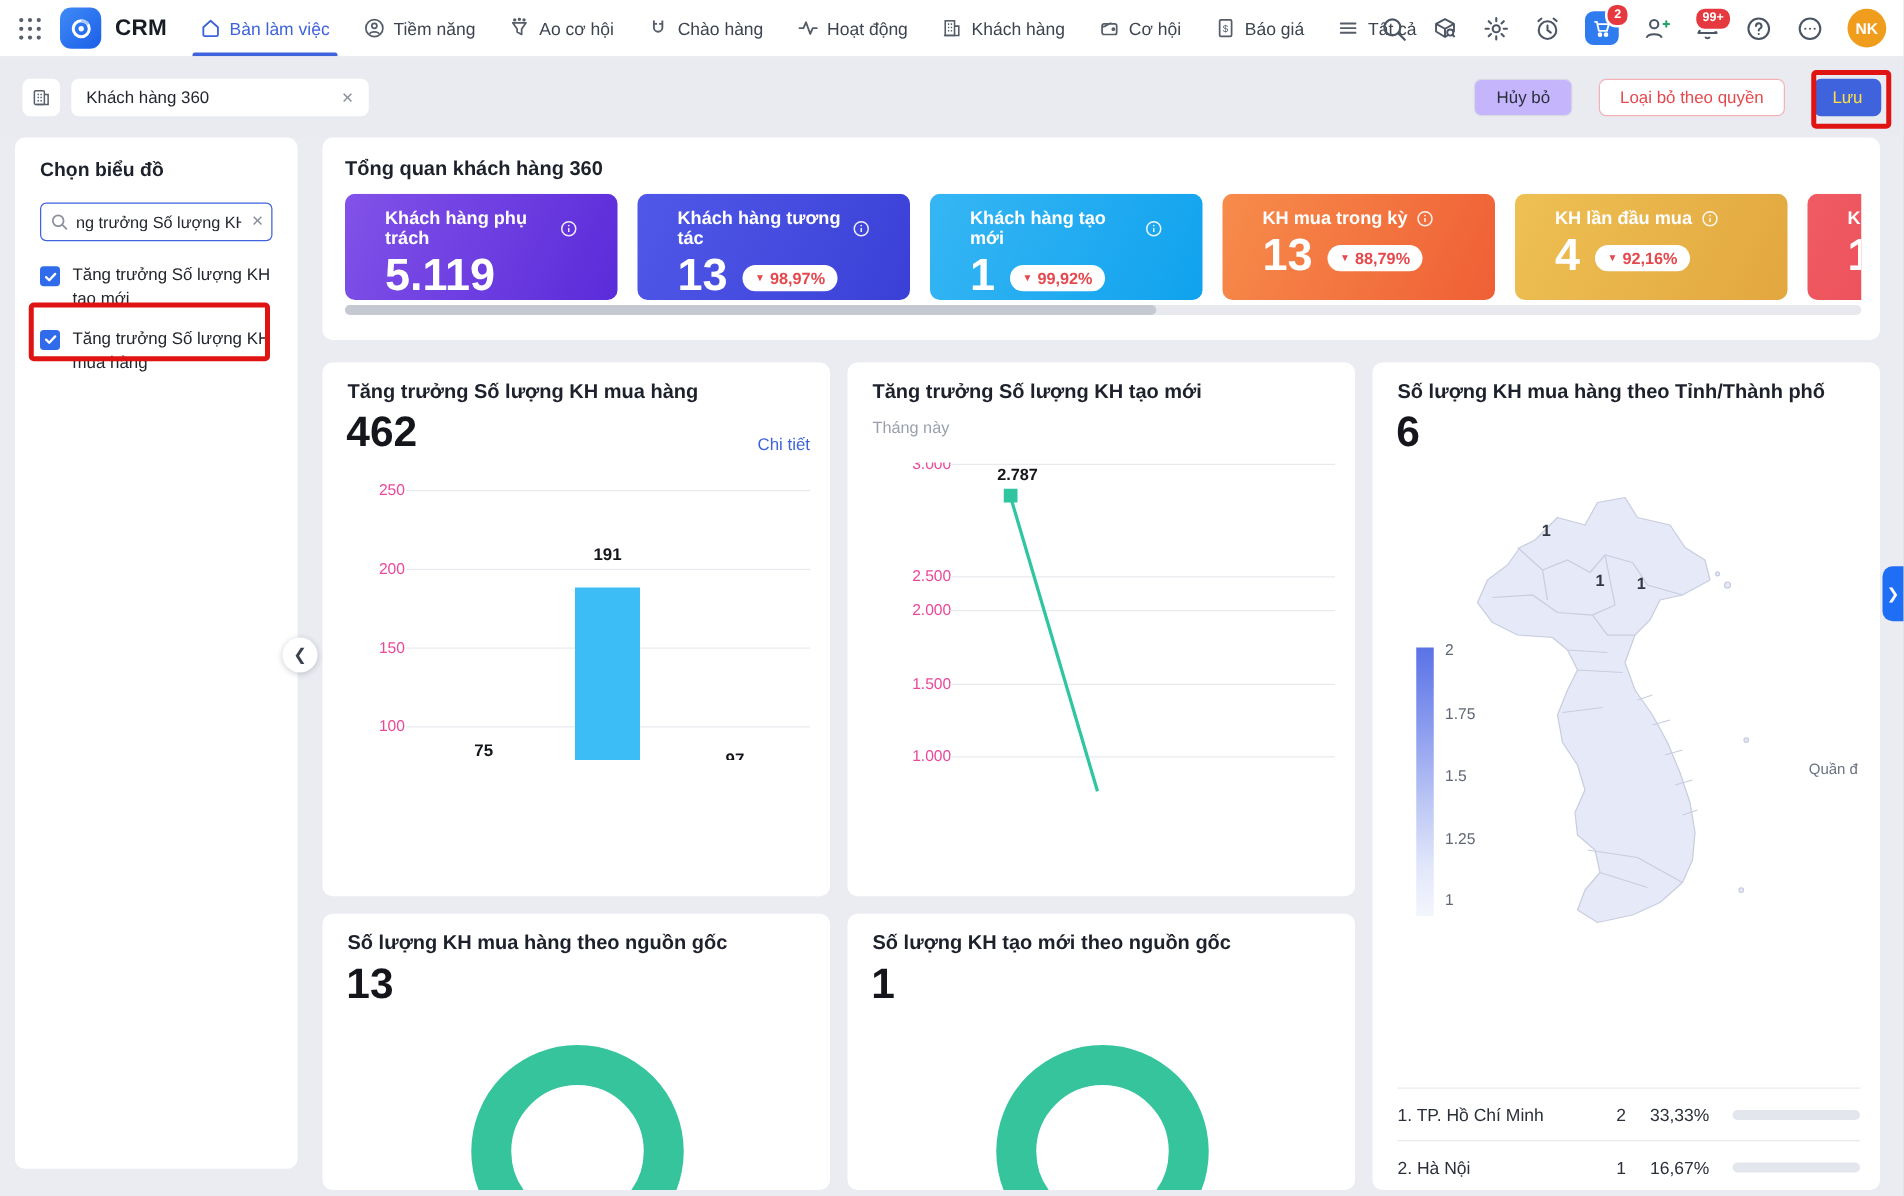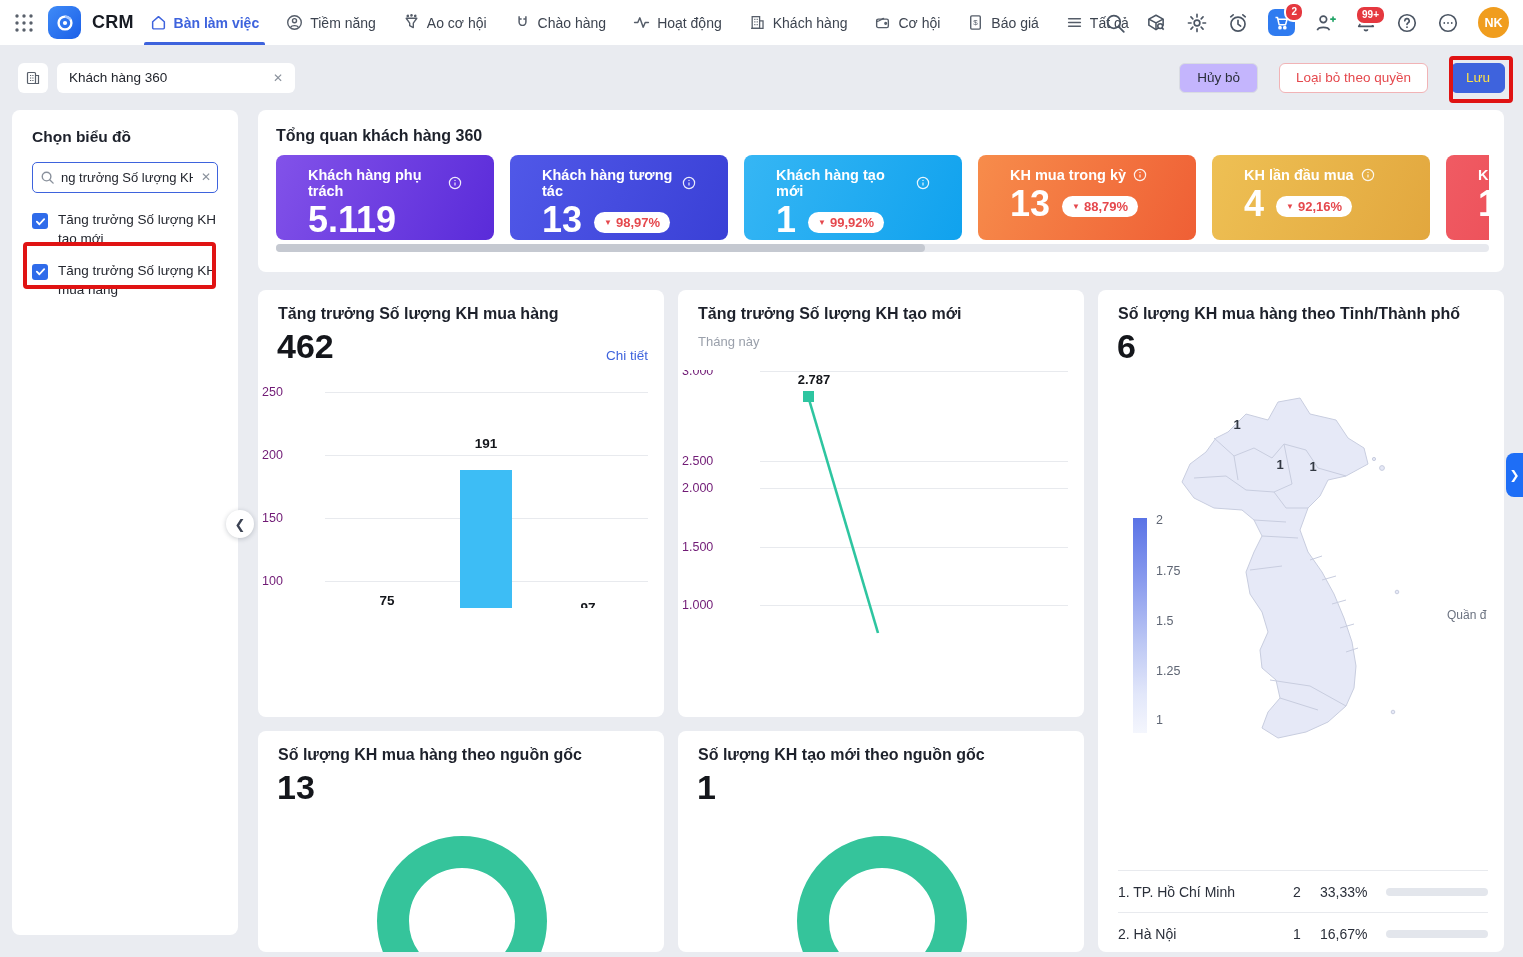--- a/index.html
+++ b/index.html
@@ -4,25 +4,25 @@
 <style>
   * { margin:0; padding:0; box-sizing:border-box; }
   html,body { background:#d8dade; }
   body { font-family:"Liberation Sans","DejaVu Sans",sans-serif; }
   #app { position:relative; width:1523px; height:957px; background:#eaecf1; overflow:hidden; }
 
   
   .navbar { position:absolute; top:0; left:0; width:1523px; height:45px; background:#fff; display:flex; align-items:center; padding:0 14px; }
   .grid-dots { width:20px; height:20px; margin-right:14px; color:#59606b; flex:none; }
   .logo { width:33px; height:33px; border-radius:9px; background:linear-gradient(135deg,#3f8bf7,#1b5fe8); display:flex; align-items:center; justify-content:center; flex:none; }
-  .brand { font-size:18px; font-weight:700; color:#171b23; margin:0 16px 0 11px; letter-spacing:.2px; }
+  .brand { font-size:18px; font-weight:700; color:#171b23; margin:0 26px 0 11px; letter-spacing:.2px; }
   .nav-tabs { display:flex; align-items:center; height:45px; flex:1; min-width:0; }
   .nav-tab { position:relative; height:45px; display:flex; align-items:center; gap:7px; margin-right:27px; font-size:14px; color:#3d4450; cursor:pointer; white-space:nowrap; }
   .nav-tab svg { width:17px; height:17px; color:#555d69; flex:none; }
-  .nav-tab.active { color:#3e63dd; font-weight:700; }
+  .nav-tab.active { color:#3e63dd; font-weight:400; }
   .nav-tab.active svg { color:#3e63dd; }
   .nav-tab.active::after { content:""; position:absolute; left:-6px; right:-6px; bottom:0; height:3px; background:#3e63dd; border-radius:2px 2px 0 0; }
   .nav-right { display:flex; align-items:center; gap:19px; margin-left:auto; }
   .nav-ic { position:relative; width:22px; height:22px; color:#4b5563; cursor:pointer; flex:none; }
   .nav-ic svg { width:22px; height:22px; }
   .cart-btn { position:relative; width:27px; height:27px; border-radius:7px; background:#2f7bf0; display:flex; align-items:center; justify-content:center; cursor:pointer; flex:none; }
   .cart-btn svg { width:16px; height:16px; color:#fff; }
   .badge { position:absolute; top:-7px; right:-9px; background:#e5383f; color:#fff; font-size:10px; font-weight:700; line-height:1; padding:3px 5px; border-radius:9px; border:2px solid #fff; }
   .avatar { width:31px; height:31px; border-radius:50%; background:#f09d1e; color:#fff; font-size:12.5px; font-weight:700; display:flex; align-items:center; justify-content:center; cursor:pointer; }
 
@@ -74,21 +74,21 @@
   .hscroll .thumb { width:649px; height:8px; background:#c5c9d1; border-radius:4px; }
 
   
   .card { position:absolute; background:#fff; border-radius:8px; overflow:hidden; }
   .card-title { position:absolute; left:20px; top:15px; font-size:16px; font-weight:700; color:#1d212b; white-space:nowrap; }
   .big-num { position:absolute; left:19px; top:37px; font-size:34px; font-weight:700; color:#14161b; }
   .detail-link { position:absolute; right:16px; top:58px; font-size:13.5px; color:#3e63dd; cursor:pointer; }
   .subtitle { position:absolute; left:20px; top:44px; font-size:13px; color:#9aa0ab; }
 
   .gl { position:absolute; left:0; right:0; height:16px; }
-  .gl .tick { position:absolute; left:4px; width:50px; font-size:12.5px; color:#701a75; line-height:16px; }
+  .gl .tick { position:absolute; left:16px; width:50px; text-align:right; font-size:12.5px; color:#ec4899; line-height:16px; }
   .gl .ln { position:absolute; top:8px; height:1px; background:#e8eaee; }
   #bar-card .gl .ln { left:67px; right:16px; }
   #line-card .gl .tick { width:67px; }
   #line-card .gl .ln { left:82px; right:16px; }
 
   .bar-plot { position:absolute; left:0; top:92px; width:406px; height:226px; overflow:hidden; }
   .bar-rect { position:absolute; left:202px; top:88px; width:52px; height:200px; background:#3dbdf5; }
   .bar-val { position:absolute; width:52px; text-align:center; font-size:13.5px; font-weight:700; color:#14161b; }
   .line-plot { position:absolute; left:0; top:80px; width:406px; height:265px; overflow:hidden; }
   .line-svg { position:absolute; left:0; top:0; }

